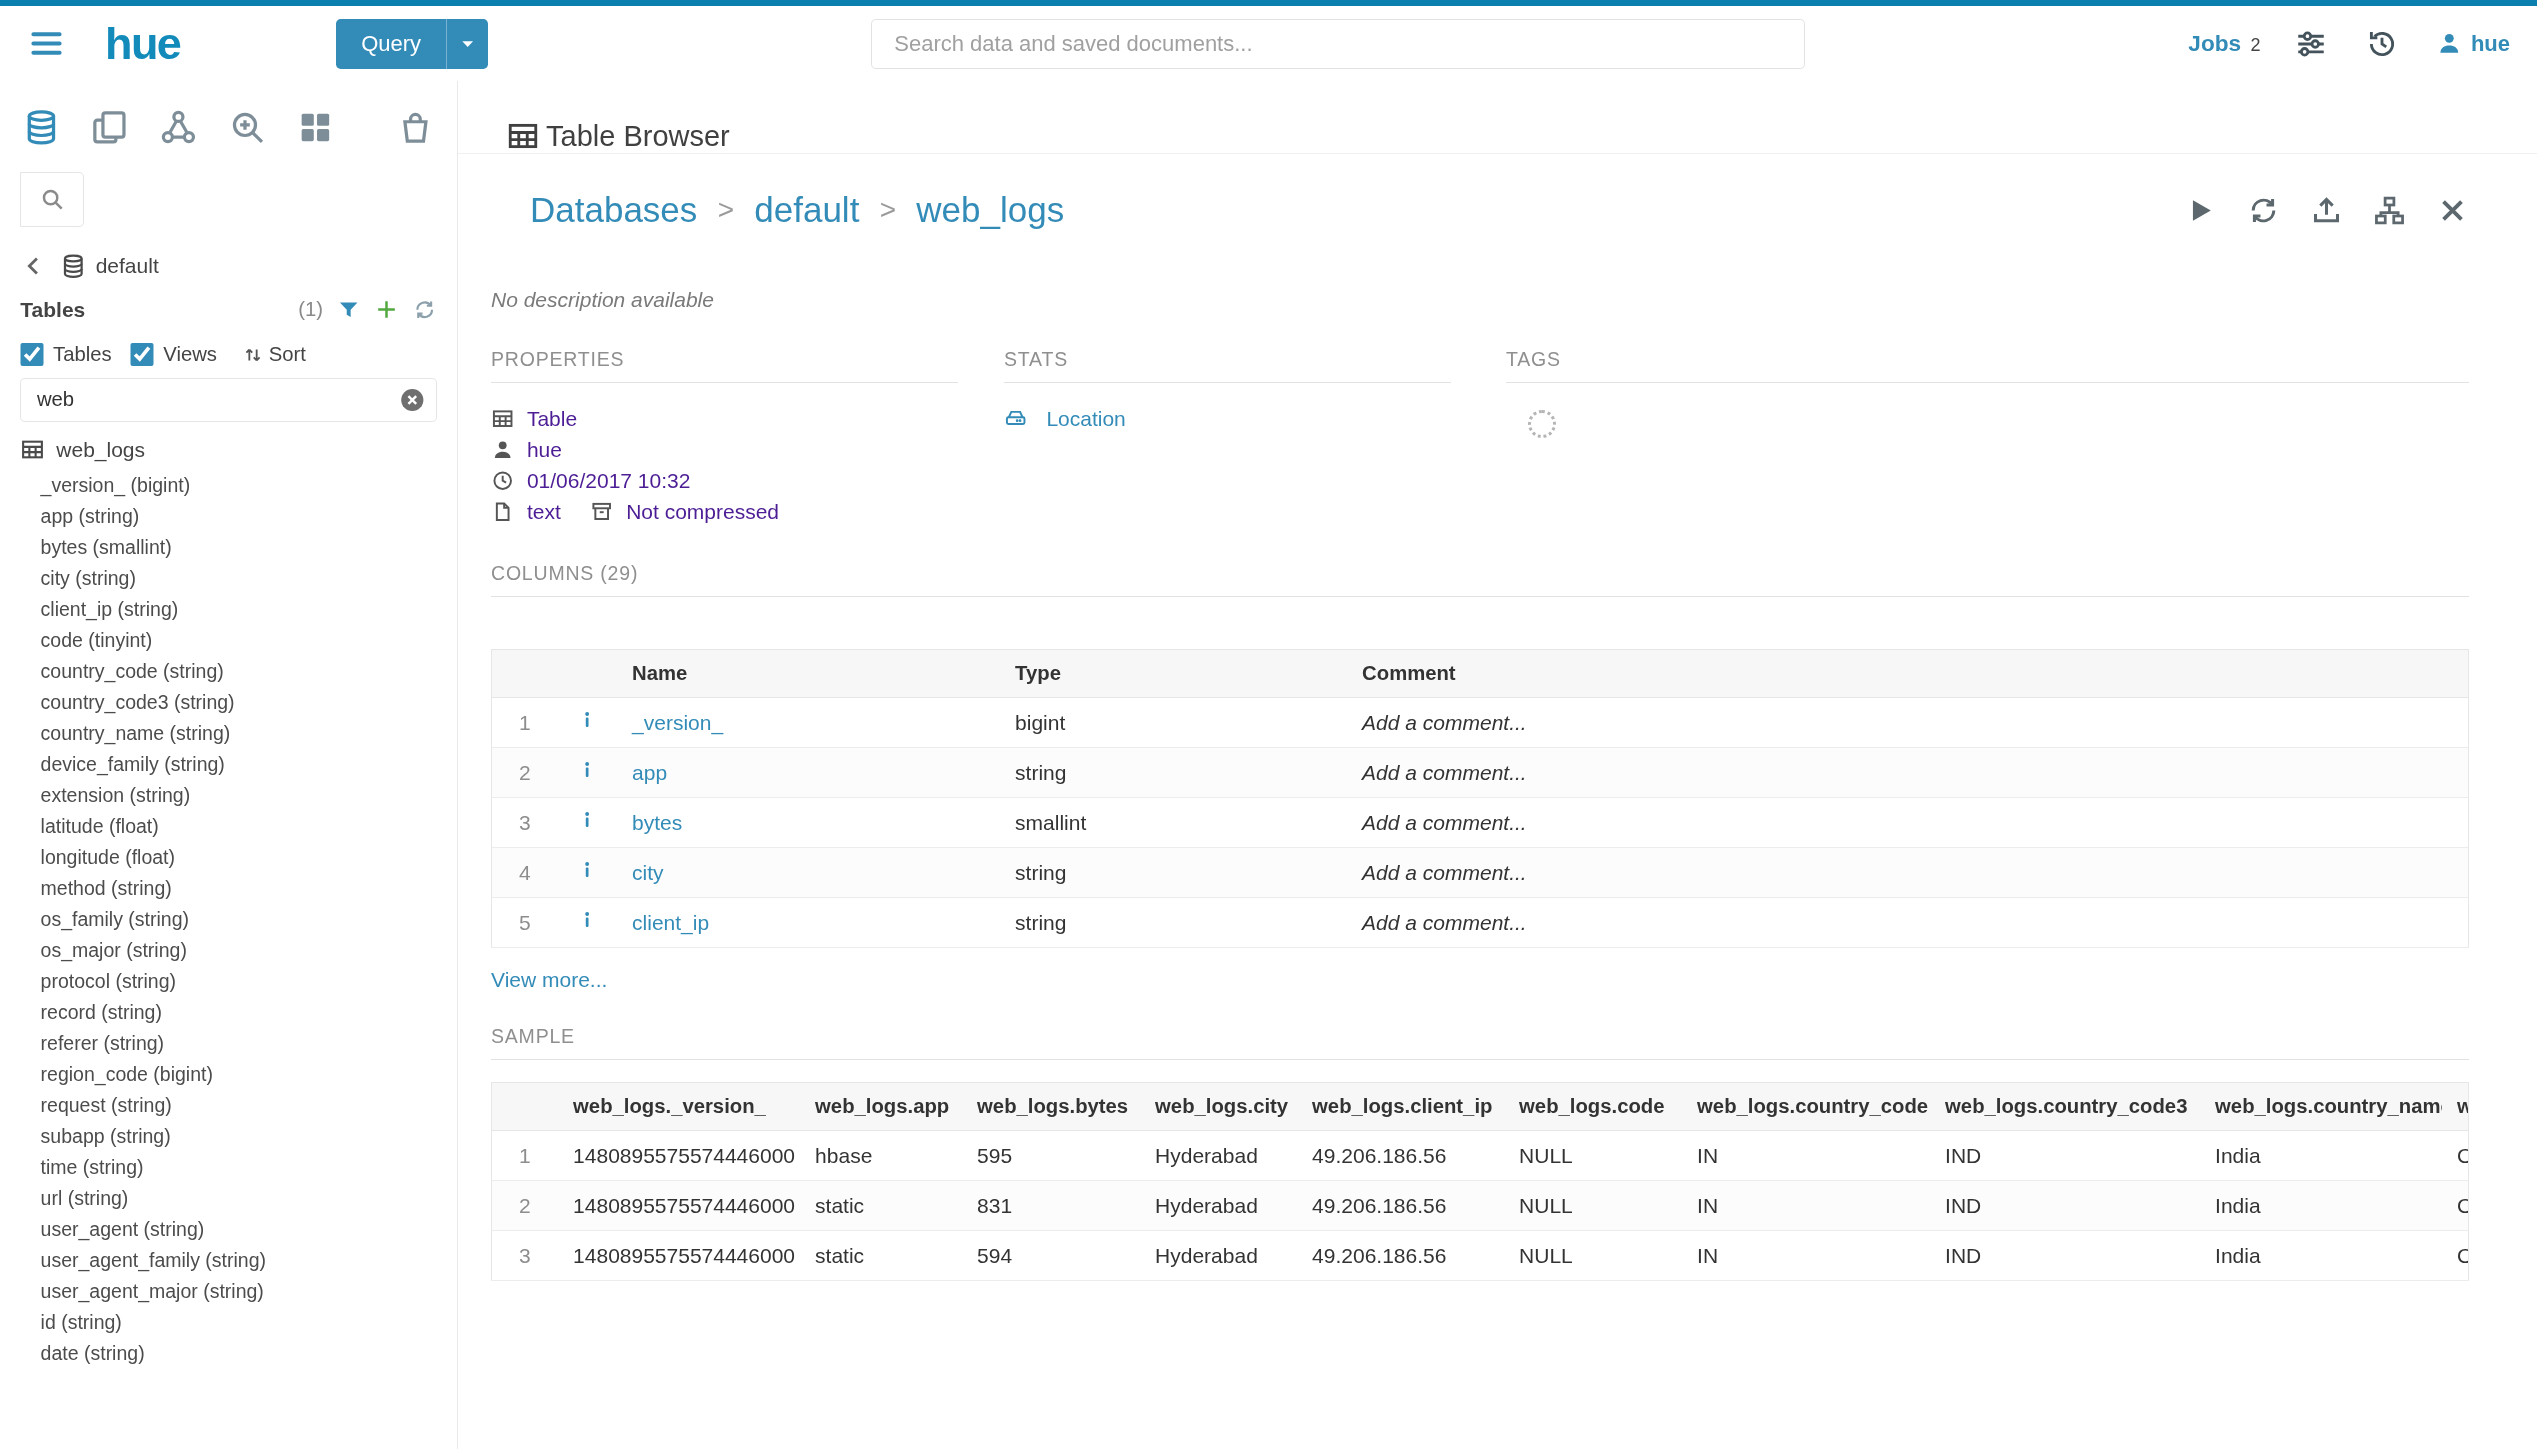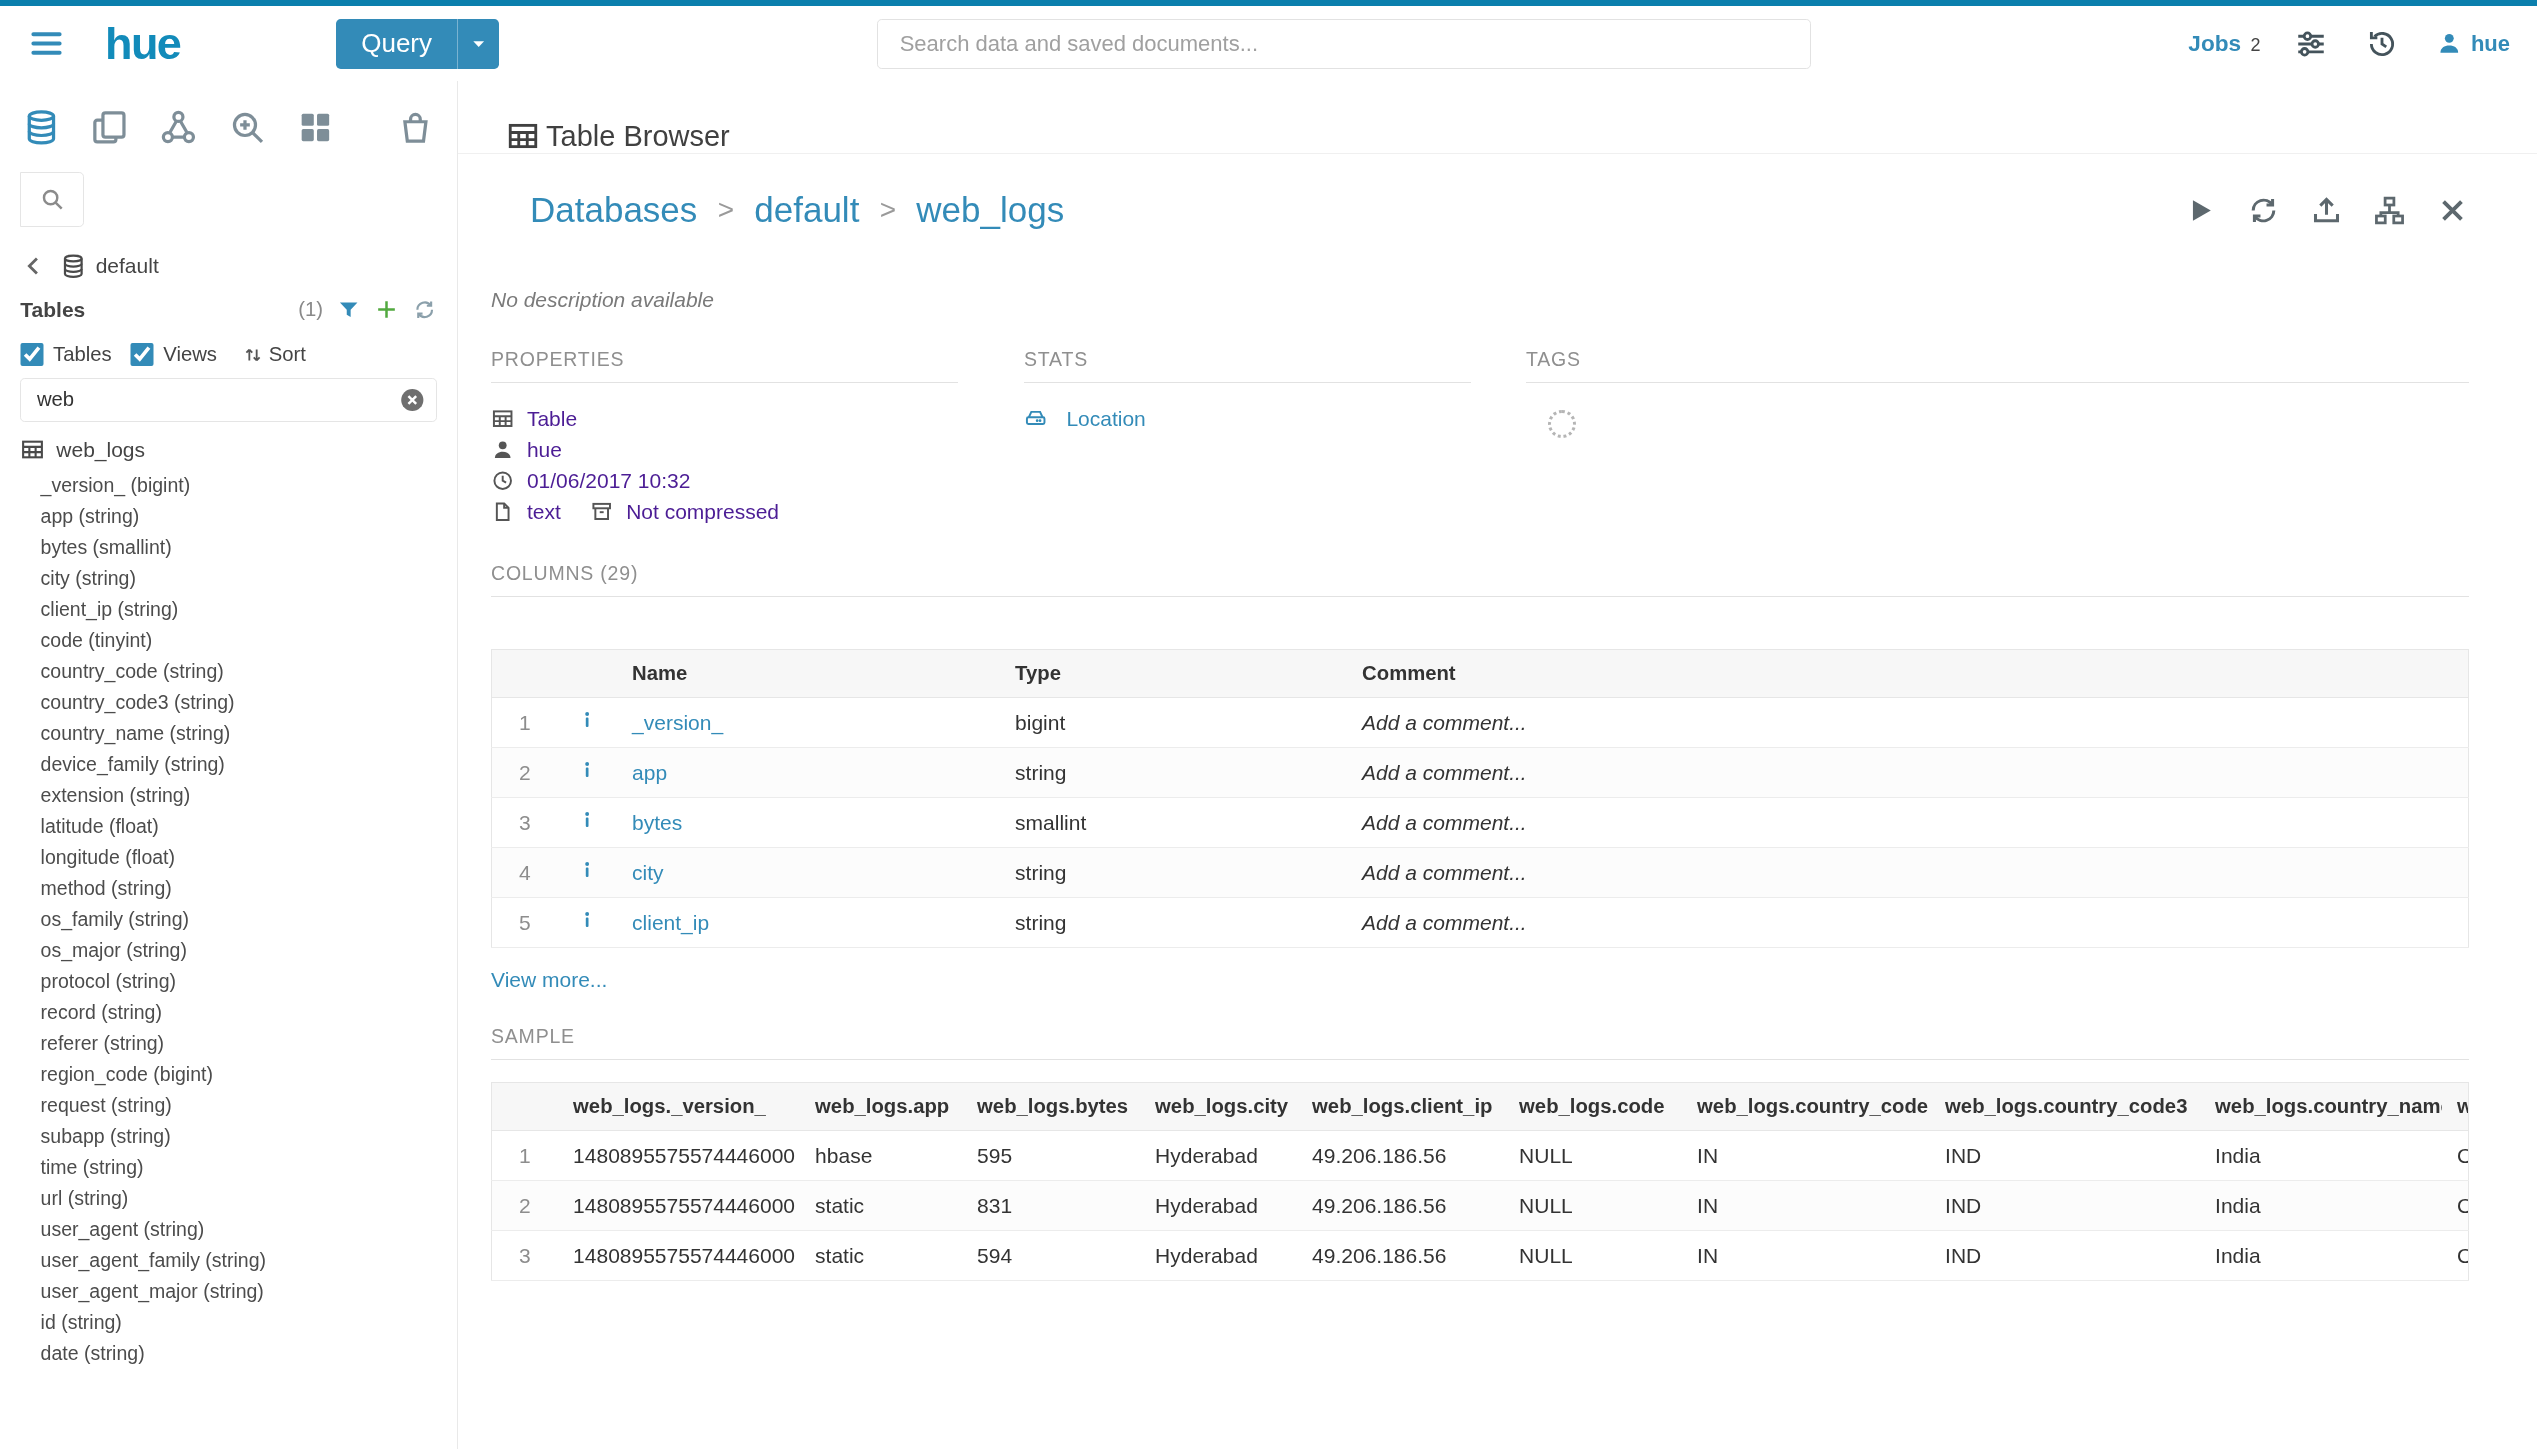--- a/index.html
+++ b/index.html
@@ -8,21 +8,21 @@
   svg { display:block; }
   button { font-family:inherit; cursor:pointer; }
   input { font-family:inherit; }
 
   .topline { height:6.2px; background:#0b7fad; }
   .topbar { height:75px; display:flex; align-items:center; padding:0 28px; background:#fff; }
   .hamburger { background:none; border:none; color:#338bb8; width:41px; height:41px; }
   .hamburger svg { width:37px; height:37px; }
   .logo { font-size:45px; font-weight:bold; color:#128bba; letter-spacing:-1.6px; margin-left:36px; line-height:1; cursor:pointer; }
   .query-group { display:flex; margin-left:156px; }
-  .query-btn { background:#338bb8; color:#fff; border:none; font-size:26px; padding:0 25px; height:50px; border-radius:4.7px 0 0 4.7px; }
+  .query-btn { background:#338bb8; color:#fff; border:none; font-size:22px; padding:0 25px; height:50px; border-radius:4.7px 0 0 4.7px; }
   .query-caret { background:#338bb8; border:none; border-left:0.8px solid rgba(255,255,255,.35); width:42px; height:50px; border-radius:0 4.7px 4.7px 0; color:#fff; display:flex; align-items:center; justify-content:center; }
   .query-caret svg { width:23.4px; height:23.4px; }
   .top-search { flex:1; display:flex; justify-content:center; }
   .top-search input { width:934px; height:50px; border:1.6px solid #e2e2e2; border-radius:4.7px; padding:0 22px; font-size:22px; color:#333; }
   input::placeholder { color:#a0a0a0; }
   .topbar-right { display:flex; align-items:center; gap:34px; }
   .jobs-link { display:flex; align-items:baseline; gap:9.4px; background:none; border:none; }
   .jobs-label { color:#338bb8; font-size:22.6px; font-weight:bold; }
   .jobs-count { color:#444; font-size:18px; }
   .top-icon-btn { background:none; border:none; color:#44535b; width:37px; height:37px; padding:0; }
@@ -86,21 +86,21 @@
   .header-actions .icon-btn svg { width:33px; height:33px; }
 
   .description { margin-top:58px; font-style:italic; color:#7a7a7a; font-size:21px; }
 
   .tabs { display:flex; align-items:center; gap:14px; margin-top:62px; }
   .tab { font-size:22px; color:#338bb8; background:none; border:none; padding:11px 26.6px; border-radius:4.7px; }
   .tab.active { background:#338bb8; color:#fff; }
 
   .panels { display:flex; margin-top:36px; }
   .panel-props { width:467px; flex-shrink:0; }
-  .panel-stats { width:447px; flex-shrink:0; margin-left:66px; }
+  .panel-stats { width:447px; flex-shrink:0; margin-left:46px; }
   .panel-tags { flex:1; margin-left:55px; }
   .section-heading { font-size:19.5px; color:#8f8f8f; letter-spacing:0.8px; padding-bottom:11px; border-bottom:0.8px solid #e2e2e2; }
   .prop-list { margin-top:20.3px; }
   .prop-item { display:flex; align-items:center; gap:12.5px; height:31px; color:#4c1d95; }
   .prop-item svg { width:23.4px; height:23.4px; color:#555; flex-shrink:0; }
   .prop-pair { display:flex; align-items:center; gap:12.5px; margin-right:17px; }
   .stats-item { margin-top:23.4px; display:flex; align-items:center; gap:19px; }
   .stats-item svg { width:23.4px; height:23.4px; color:#338bb8; }
   .link { color:#338bb8; cursor:pointer; }
   .spinner { margin-top:26.6px; margin-left:22px; width:28px; height:28px; border:3.1px dotted #b5b5b5; border-radius:50%; animation:spin 1.6s linear infinite; }

